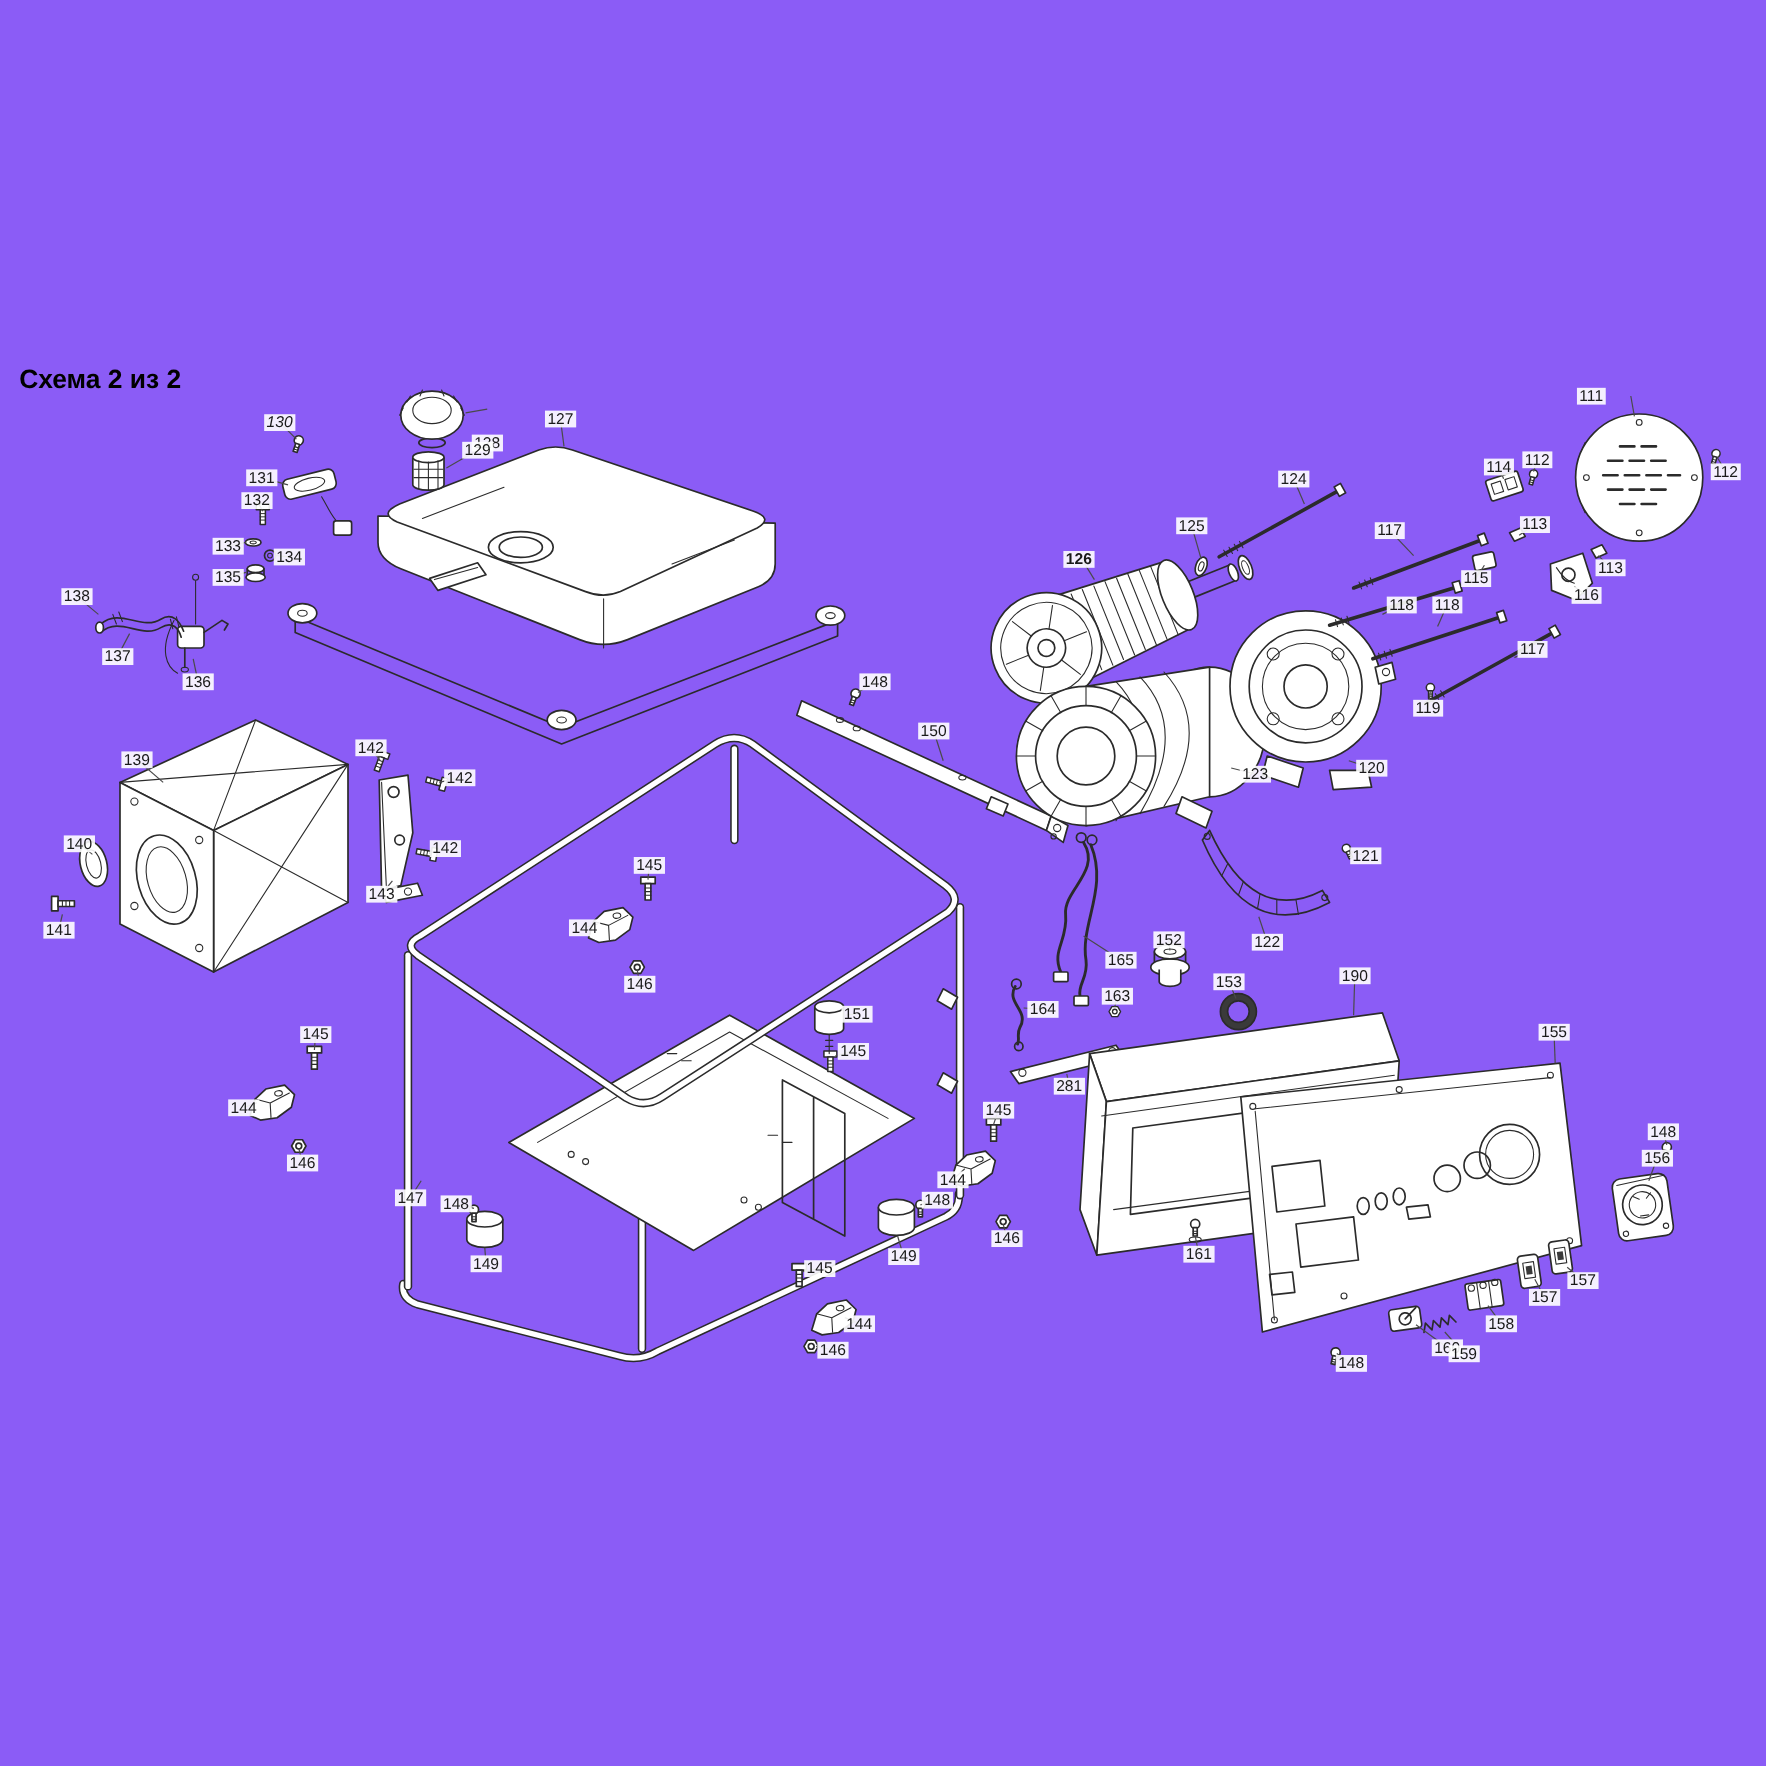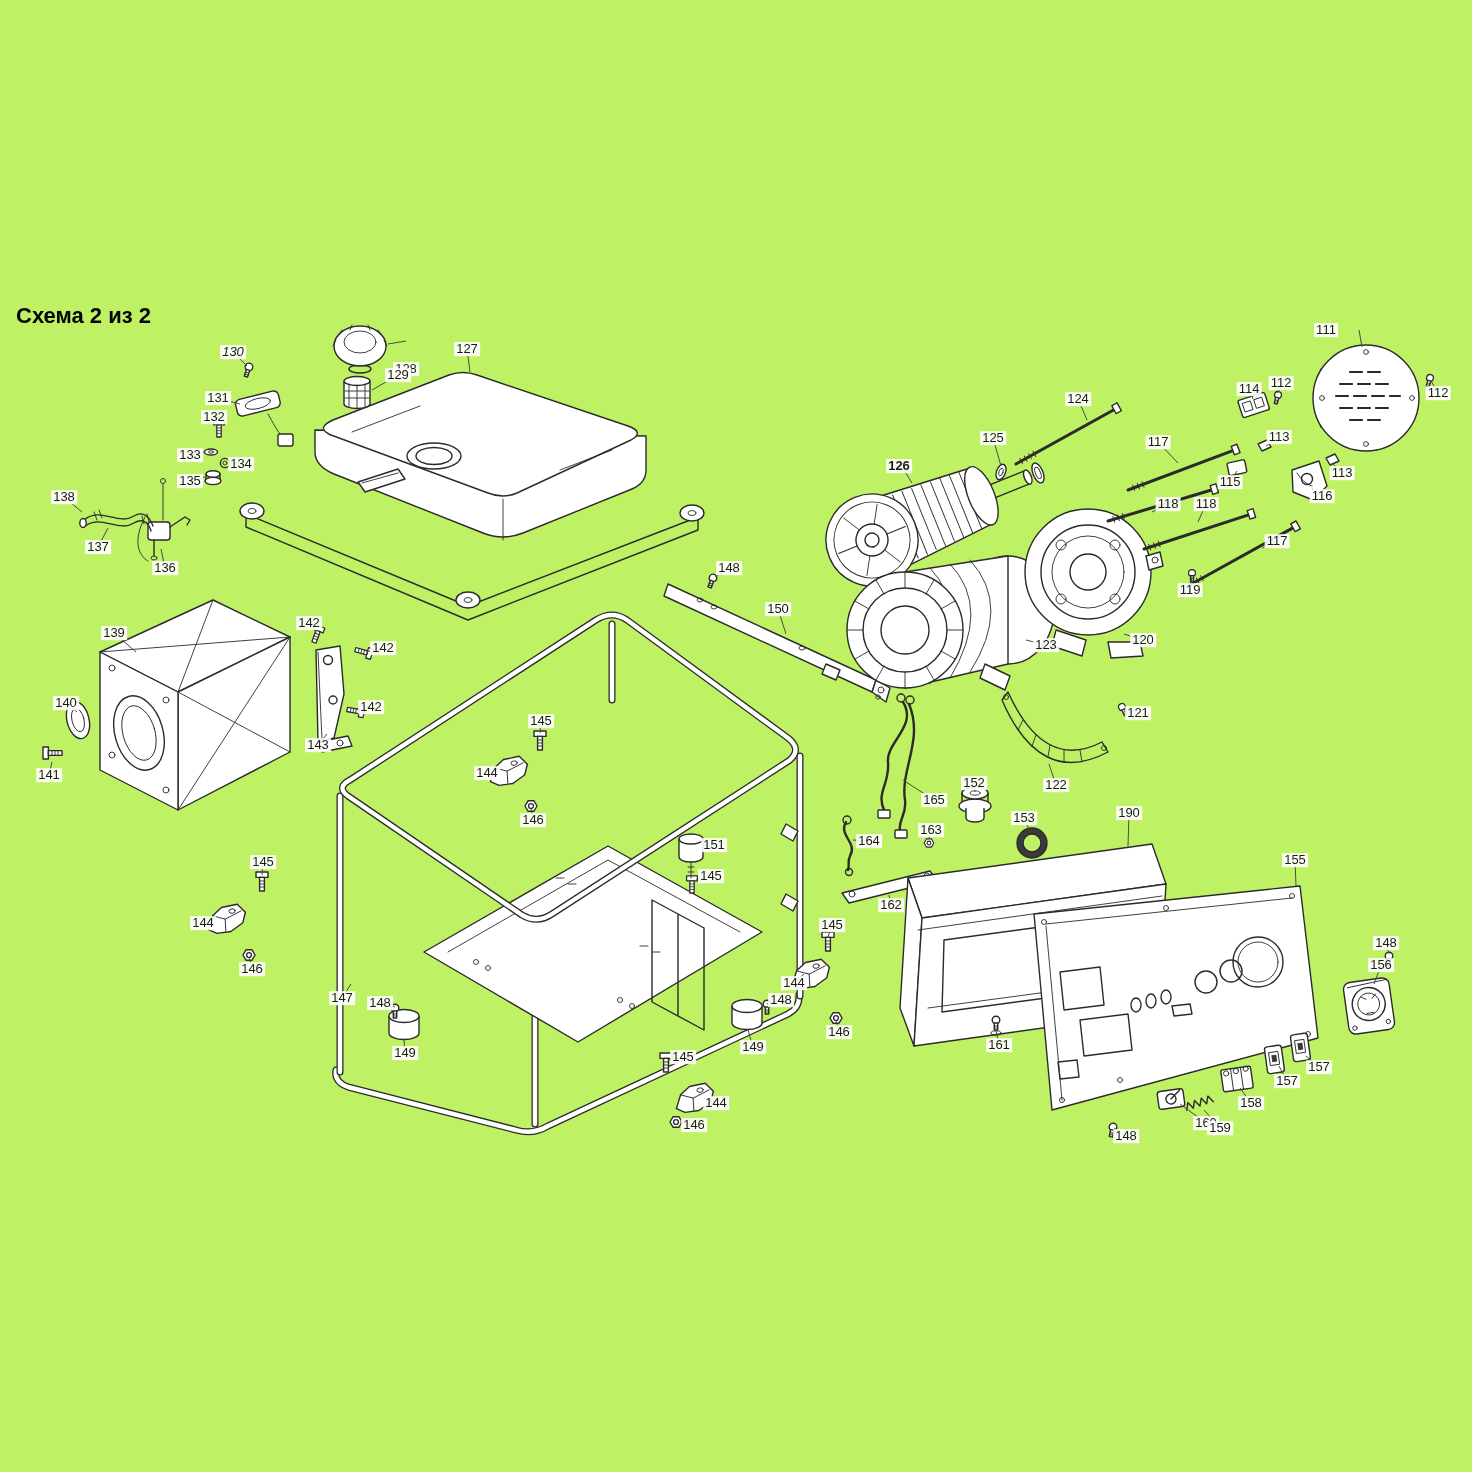--- a/index.html
+++ b/index.html
@@ -1,16 +1,16 @@
 <!DOCTYPE html>
 <html><head>
 <meta charset="utf-8">
 <style>
   html,body{margin:0;padding:0;background:#fff;}
-  .viewport{position:relative;width:1472px;height:1472px;background:#bef264;overflow:hidden;
+  .viewport{position:relative;width:1472px;height:1472px;background:#8b5cf6;overflow:hidden;
             font-family:"Liberation Sans","DejaVu Sans",sans-serif;}
   .page-title{position:absolute;left:16px;top:303px;font-size:22px;font-weight:bold;color:#000;}
   #drawing-svg,#leader-svg{position:absolute;left:0;top:0;}
   #leader-svg line{stroke:#4a4a4a;stroke-width:1;}
   .callout{position:absolute;transform:translate(-50%,-50%);font-size:13px;color:#1a1a1a;
            background:rgba(255,255,255,.9);padding:0 2px;line-height:1.05;white-space:nowrap;}
   .ln{fill:none;stroke:#2b2b2b;stroke-width:1.4;stroke-linecap:round;stroke-linejoin:round;}
   .fw{fill:#fff;stroke:#2b2b2b;stroke-width:1.4;stroke-linejoin:round;}
   .thin{stroke-width:.9;}
   .tube{fill:none;stroke:#2b2b2b;stroke-width:7;stroke-linecap:round;stroke-linejoin:round;}
@@ -572,21 +572,21 @@
       <span class="callout" style="left: 1046px; top: 645px; text-align: center;">123</span>
       <span class="callout" style="left: 1138px; top: 713px;">121</span>
       <span class="callout" style="left: 1056px; top: 785px;">122</span>
       <span class="callout" style="left: 974px; top: 783px;">152</span>
       <span class="callout" style="left: 1024px; top: 818px;">153</span>
       <span class="callout" style="left: 1129px; top: 813px;">190</span>
       <span class="callout" style="left: 1295px; top: 860px;">155</span>
       <span class="callout" style="left: 934px; top: 800px;">165</span>
       <span class="callout" style="left: 931px; top: 830px;">163</span>
       <span class="callout" style="left: 869px; top: 841px;">164</span>
-      <span class="callout" style="left: 891px; top: 905px;">162</span>
+      <span class="callout" style="left: 891px; top: 905px;">281</span>
       <span class="callout" style="left: 714px; top: 845px;">151</span>
       <span class="callout" style="left: 711px; top: 876px;">145</span>
       <span class="callout" style="left: 832px; top: 925px;">145</span>
       <span class="callout" style="left: 794px; top: 983px;">144</span>
       <span class="callout" style="left: 839px; top: 1032px;">146</span>
       <span class="callout" style="left: 263px; top: 862px;">145</span>
       <span class="callout" style="left: 203px; top: 923px;">144</span>
       <span class="callout" style="left: 252px; top: 969px;">146</span>
       <span class="callout" style="left: 342px; top: 998px;">147</span>
       <span class="callout" style="left: 380px; top: 1003px;">148</span>

